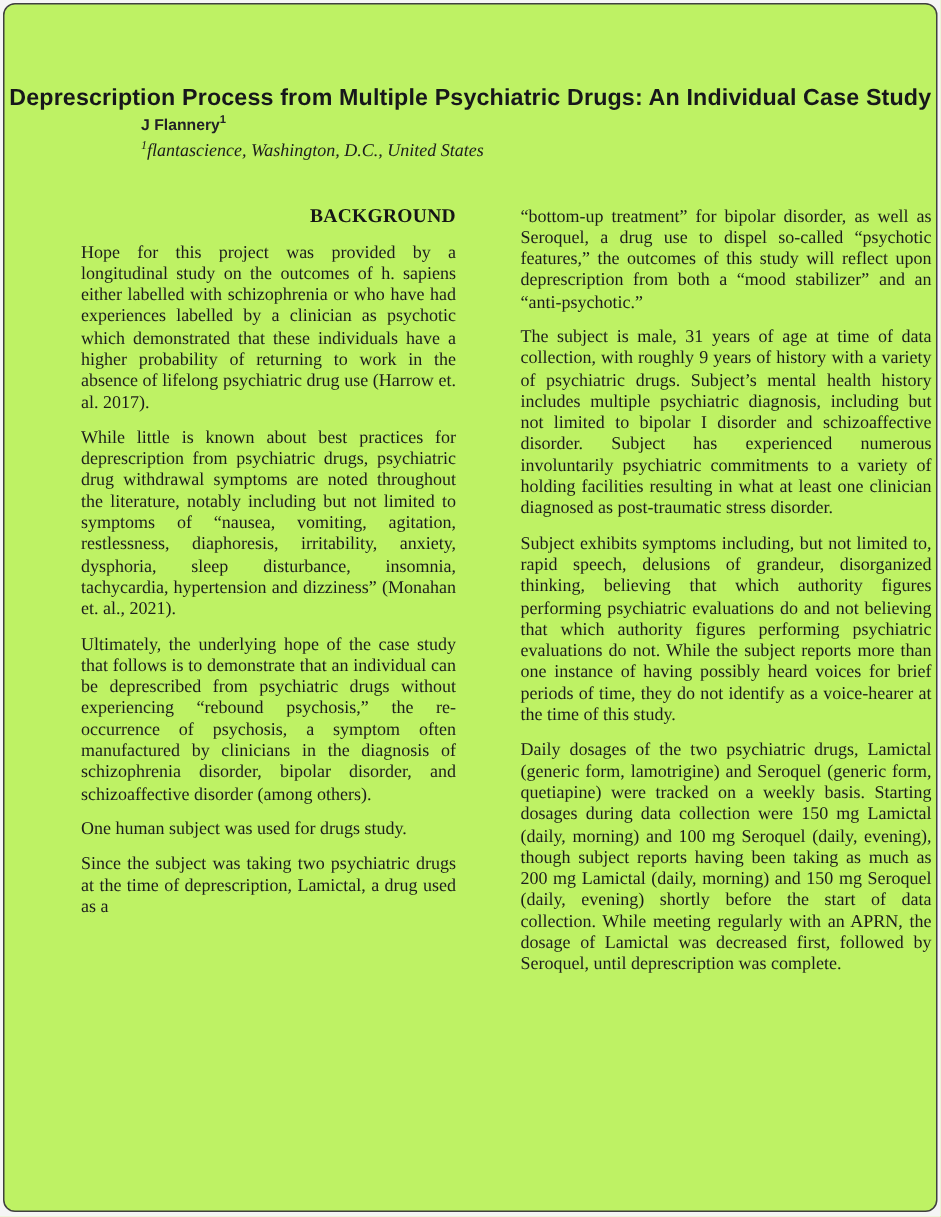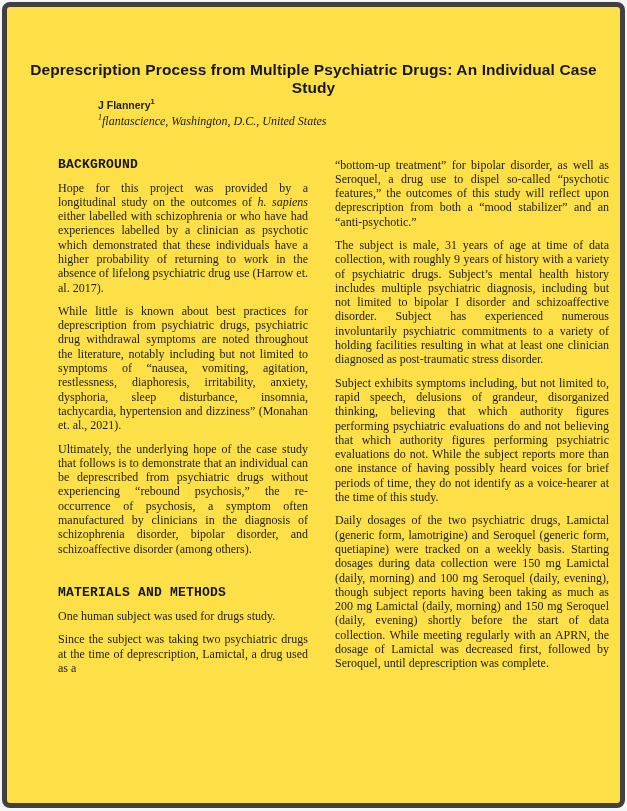--- a/index.html
+++ b/index.html
@@ -11,22 +11,22 @@
   .canvas {
     position: relative;
     width: 627px;
     height: 811px;
     background: #f5f5f5;
     overflow: hidden;
   }
   .page {
     position: absolute;
     top: 2px; left: 2px; right: 2px; bottom: 3px;
-    background: #fde047;
-    border: 5px solid #404040;
+    background: #bef264;
+    border: 1px solid #404040;
     border-radius: 8px;
     overflow: hidden;
     color: #1c1c1c;
   }
   .page-title {
     margin-top: 54px;
     text-align: center;
     font-family: "Liberation Sans", sans-serif;
     font-weight: bold;
     font-size: 15.5px;
@@ -59,38 +59,39 @@
     line-height: 15.2px;
     text-align: justify;
   }
   .columns {
     display: flex;
     margin: 28px 0 0 51px;
     gap: 27px;
     align-items: flex-start;
   }
   .col-left  { width: 250px; }
-  .col-right { width: 274px; padding-top: 1px; }
+  .col-right { width: 274px; padding-top: 1px; margin-left: 16px; }
   .section-heading {
-    font-family: Liberation Mono, monospace;
+    font-family: Liberation Serif, serif;
     font-weight: bold;
     font-size: 13px;
     color: #161616;
     letter-spacing: 0.2px;
     margin: 0 0 9px 0;
+    text-align: right;
   }
   .section-heading.methods { margin-top: 29px; }
   .body-par {
     font-family: "Liberation Serif", serif;
     font-size: 12px;
     line-height: 14.3px;
     text-align: justify;
     margin: 0 0 9px 0;
   }
-  .body-par .it { font-style: italic; }
+  .body-par .it { }
 </style>
 </head>
 <body>
 
 <div class="canvas">
   <div class="page">
 
     <div class="page-title">Deprescription Process from Multiple Psychiatric Drugs: An Individual Case Study</div>
 
     <div class="author-block">
@@ -104,21 +105,20 @@
       <div class="col-left">
         <div class="section-heading">BACKGROUND</div>
 
         <p class="body-par"><span>Hope for this project was provided by a longitudinal study on the outcomes of </span><span class="it">h. sapiens</span><span> either labelled with schizophrenia or who have had experiences labelled by a clinician as psychotic which demonstrated that these individuals have a higher probability of returning to work in the absence of lifelong psychiatric drug use (Harrow et. al. 2017).</span></p>
 
         <p class="body-par">While little is known about best practices for deprescription from psychiatric drugs, psychiatric drug withdrawal symptoms are noted throughout the literature, notably including but not limited to symptoms of “nausea, vomiting, agitation, restlessness, diaphoresis, irritability, anxiety, dysphoria, sleep disturbance, insomnia, tachycardia, hypertension and dizziness” (Monahan et. al., 2021).</p>
 
 
         <p class="body-par">Ultimately, the underlying hope of the case study that follows is to demonstrate that an individual can be deprescribed from psychiatric drugs without experiencing “rebound psychosis,” the re-occurrence of psychosis, a symptom often manufactured by clinicians in the diagnosis of schizophrenia disorder, bipolar disorder, and schizoaffective disorder (among others).</p>
 
-        <div class="section-heading methods">MATERIALS AND METHODS</div>
 
         <p class="body-par">One human subject was used for drugs study.</p>
 
         <p class="body-par">Since the subject was taking two psychiatric drugs at the time of deprescription, Lamictal, a drug used as a</p>
       </div>
 
       <div class="col-right">
         <p class="body-par">“bottom-up treatment” for bipolar disorder, as well as Seroquel, a drug use to dispel so-called “psychotic features,” the outcomes of this study will reflect upon deprescription from both a “mood stabilizer” and an “anti-psychotic.”</p>
 
         <p class="body-par">The subject is male, 31 years of age at time of data collection, with roughly 9 years of history with a variety of psychiatric drugs.  Subject’s mental health history includes multiple psychiatric diagnosis, including but not limited to bipolar I disorder and schizoaffective disorder.  Subject has experienced numerous involuntarily psychiatric commitments to a variety of holding facilities resulting in what at least one clinician diagnosed as post-traumatic stress disorder.</p>

